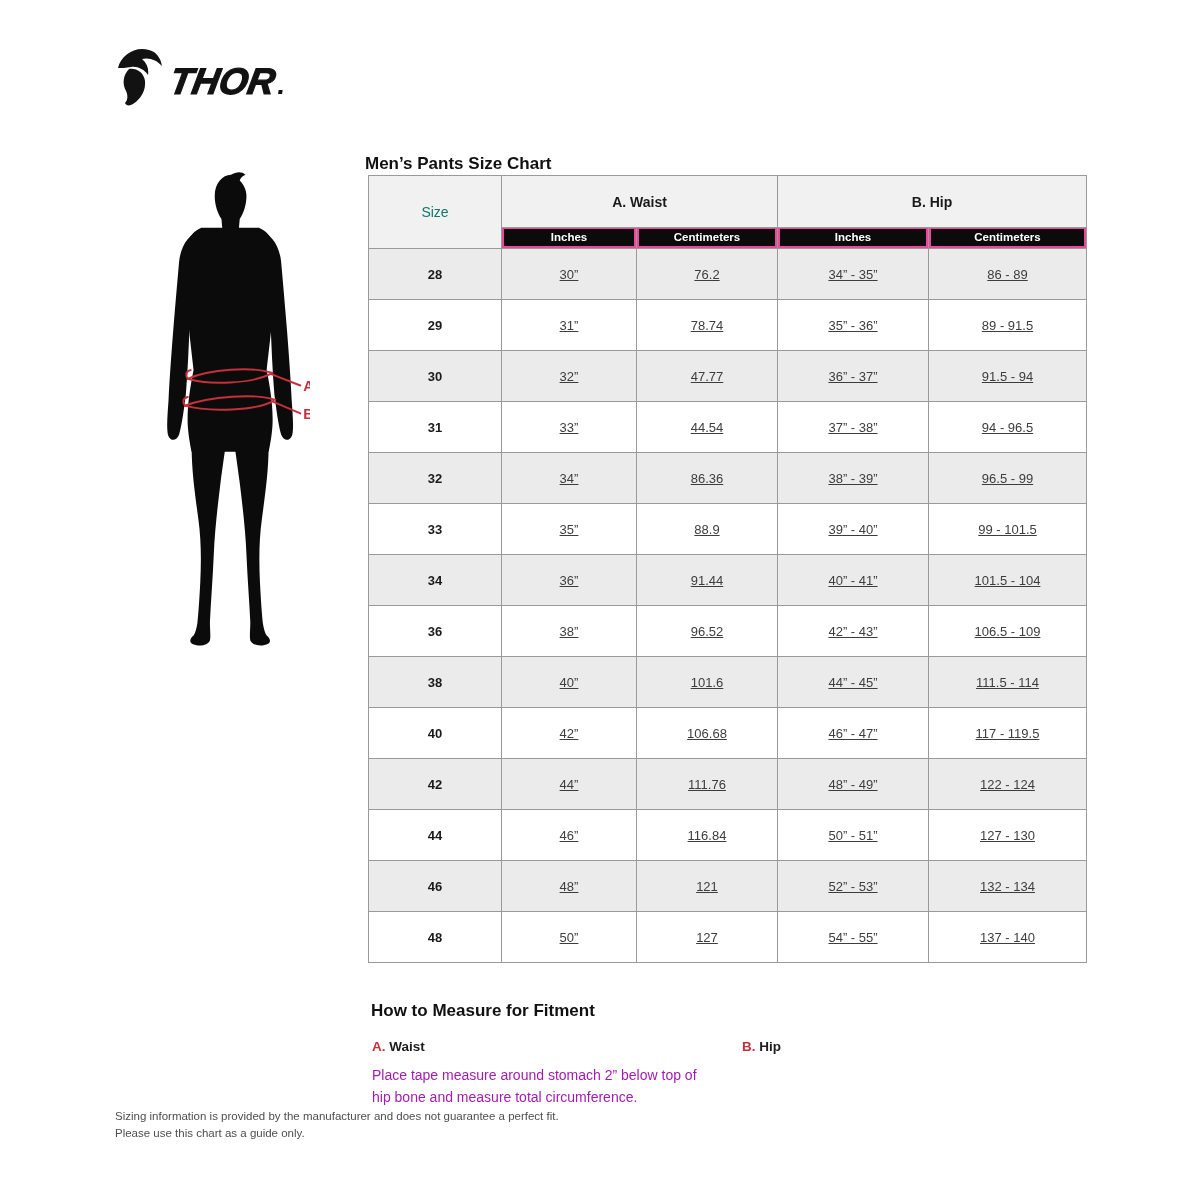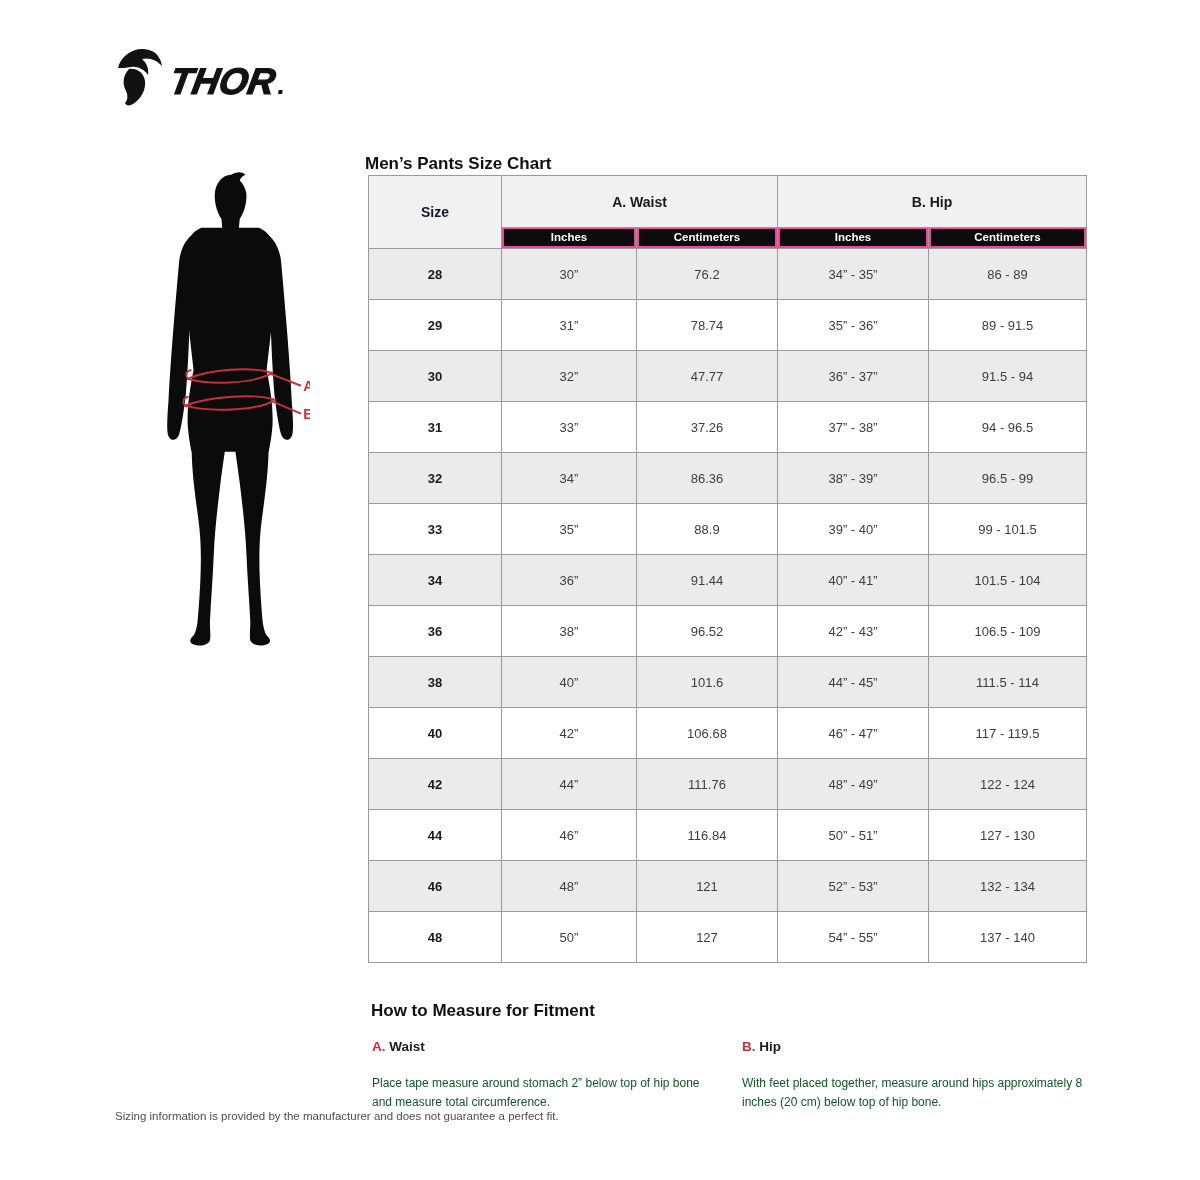--- a/index.html
+++ b/index.html
@@ -31,43 +31,43 @@
   
   .table-wrap { position: absolute; left: 368px; top: 175px; }
   table.size-chart {
     border-collapse: collapse; table-layout: fixed; width: 718px;
   }
   table.size-chart th, table.size-chart td {
     border: 1px solid #9a9a9a; text-align: center; vertical-align: middle;
     padding: 0;
   }
   th.group { height: 52px; background: #f1f1f1; font-size: 14px; font-weight: bold; color: #1a1a1a; }
-  th.size-head { background: #f1f1f1; font-size: 14px; font-weight: bold; color: #0f172a; }
+  th.size-head { background: #f1f1f1; font-size: 14px; font-weight: normal; color: #0f766e; }
   th.sub { background: #ec4899; height: 21px; }
   th.sub .bar {
     margin: 1px 2px 2px 2px; height: 17px; line-height: 17px;
     background: #0b0b0b; color: #ffffff;
     font-size: 11.5px; font-weight: bold;
   }
   tbody tr { height: 51px; padding-left: 16px; }
   tbody tr.row-gray { background: #ebebeb; }
   tbody tr.row-white { background: #ffffff; }
   tbody th { font-size: 13px; font-weight: bold; color: #1a1a1a; }
-  tbody td { font-size: 13px; color: #3d3d3d; }
+  tbody td { font-size: 13px; color: #3d3d3d; text-decoration: underline; }
 
   
   .howto { position: absolute; left: 365px; top: 995px; width: 760px; }
   .howto-heading { font-size: 17px; font-weight: bold; color: #111; margin: 6px; }
   .howto-cols { position: relative; margin-top: 18px; }
   .howto-col-a { position: absolute; left: 7px; top: 0; width: 338px; }
   .howto-col-b { position: absolute; left: 377px; top: 0; width: 372px; }
   .howto-item-title { font-size: 13.5px; font-weight: bold; color: #1d1d1d; }
   .howto-item-title .prefix { color: #c5303a; }
   .howto-item-desc {
-    margin: 20px 0 0 0; font-size: 12px; line-height: 1.55; color: #14532d;
+    margin: 11px 0 0 0; font-size: 14px; line-height: 1.55; color: #a21caf;
   }
 
   
   .footer { position: absolute; left: 115px; top: 1108px; width: 640px; }
   .footer p { margin: 0; font-size: 11.5px; line-height: 17px; color: #4e4e4e; }
 </style>
 </head>
 <body>
 
 <svg class="logo" viewBox="0 0 180 60" xmlns="http://www.w3.org/2000/svg">
@@ -156,21 +156,21 @@
         <tr class="row-gray">
           <th>30</th>
           <td>32”</td>
           <td>47.77</td>
           <td>36” - 37”</td>
           <td>91.5 - 94</td>
         </tr>
         <tr class="row-white">
           <th>31</th>
           <td>33”</td>
-          <td>37.26</td>
+          <td>44.54</td>
           <td>37” - 38”</td>
           <td>94 - 96.5</td>
         </tr>
         <tr class="row-gray">
           <th>32</th>
           <td>34”</td>
           <td>86.36</td>
           <td>38” - 39”</td>
           <td>96.5 - 99</td>
         </tr>
@@ -249,20 +249,20 @@
         <span class="prefix">A.</span>
         <span>Waist</span>
       </div>
       <p class="howto-item-desc">Place tape measure around stomach 2” below top of hip bone and measure total circumference.</p>
     </div>
     <div class="howto-col-b">
       <div class="howto-item-title">
         <span class="prefix">B.</span>
         <span>Hip</span>
       </div>
-      <p class="howto-item-desc">With feet placed together, measure around hips approximately 8 inches (20 cm) below top of hip bone.</p>
     </div>
   </div>
 </div>
 
 <div class="footer">
   <p>Sizing information is provided by the manufacturer and does not guarantee a perfect fit.</p>
+  <p>Please use this chart as a guide only.</p>
 </div>
 
 </body></html>

